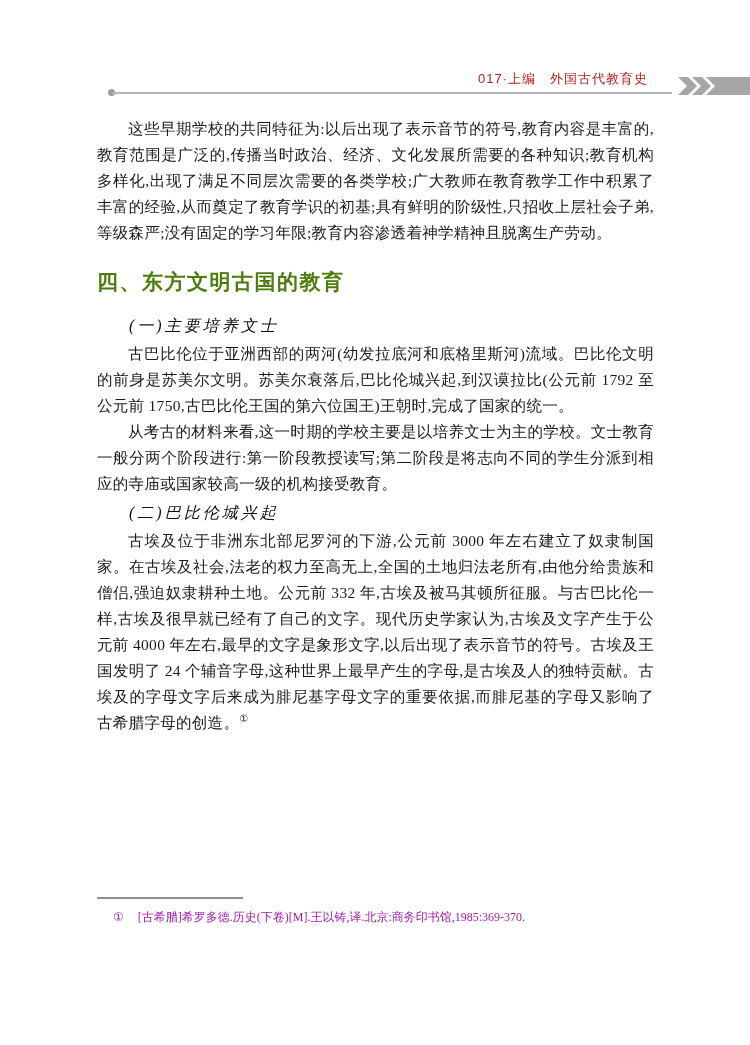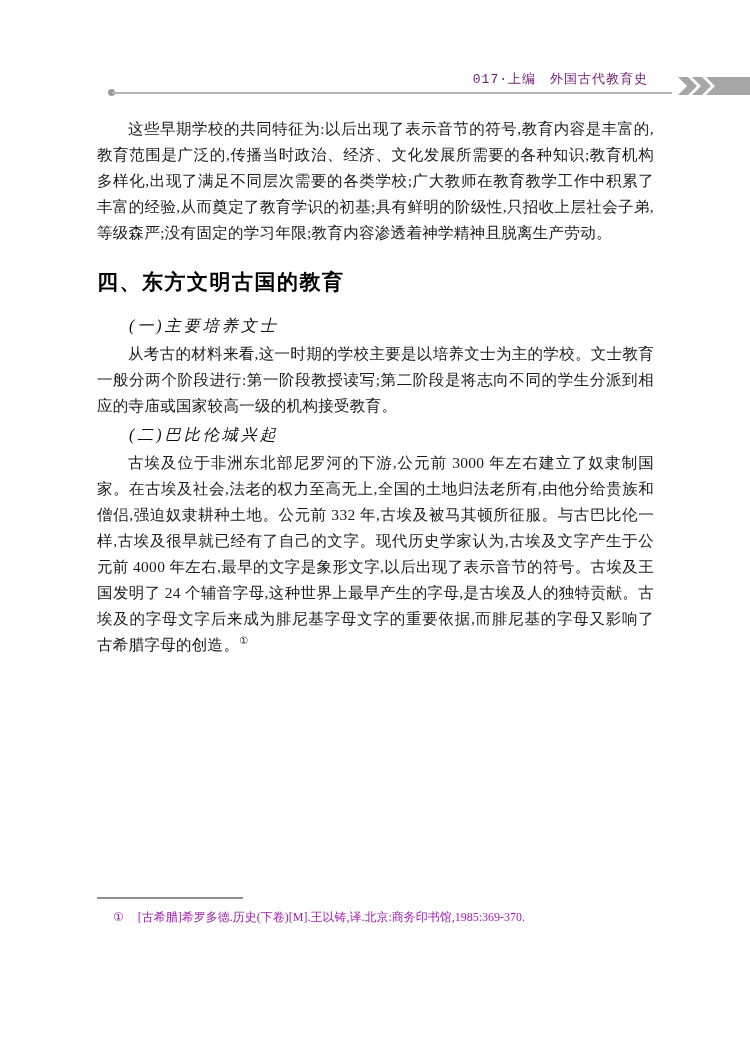--- a/index.html
+++ b/index.html
@@ -18,22 +18,22 @@
   
   .running-head {
     position: absolute;
     top: 70px;
     left: 97px;
     right: 102px;
     height: 22px;
     text-align: right;
     font-size: 13px;
     letter-spacing: 1px;
-    color: #701a75;
-    font-family: Liberation Mono, monospace;
+    color: #b91c1c;
+    font-family: Liberation Sans, sans-serif;
   }
   .head-rule {
     position: absolute;
     top: 92px;
     left: 112px;
     width: 560px;
     height: 2px;
     background: #b5b5b5;
   }
   .head-dot {
@@ -72,21 +72,21 @@
     line-height: 0;
     vertical-align: super;
   }
   .section-title {
     margin-top: 22px;
     margin-bottom: 17px;
     font-size: 21px;
     font-weight: bold;
     font-family: "Liberation Sans", "DejaVu Sans", sans-serif;
     letter-spacing: 1.5px;
-    color: #000000;
+    color: #4d7c0f;
   }
   .sub-title {
     font-size: 16px;
     line-height: 26px;
     margin: 3px 0 2px 0;
     text-indent: 2em;
     font-style: italic;
     letter-spacing: 3px;
     font-weight: 500;
     color: #111;
@@ -130,20 +130,21 @@
 
   <div class="body-block">
 
     <p class="para">这些早期学校的共同特征为:以后出现了表示音节的符号,教育内容是丰富的,教育范围是广泛的,传播当时政治、经济、文化发展所需要的各种知识;教育机构多样化,出现了满足不同层次需要的各类学校;广大教师在教育教学工作中积累了丰富的经验,从而奠定了教育学识的初基;具有鲜明的阶级性,只招收上层社会子弟,等级森严;没有固定的学习年限;教育内容渗透着神学精神且脱离生产劳动。</p>
 
     <h2 class="section-title">四、东方文明古国的教育</h2>
 
 
     <h3 class="sub-title">(一)主要培养文士</h3>
 
+    <p class="para">古巴比伦位于亚洲西部的两河(幼发拉底河和底格里斯河)流域。巴比伦文明的前身是苏美尔文明。苏美尔衰落后,巴比伦城兴起,到汉谟拉比(公元前 1792 至公元前 1750,古巴比伦王国的第六位国王)王朝时,完成了国家的统一。</p>
 
     <p class="para">从考古的材料来看,这一时期的学校主要是以培养文士为主的学校。文士教育一般分两个阶段进行:第一阶段教授读写;第二阶段是将志向不同的学生分派到相应的寺庙或国家较高一级的机构接受教育。</p>
 
     <h3 class="sub-title">(二)巴比伦城兴起</h3>
 
     <p class="para"><span>古埃及位于非洲东北部尼罗河的下游,公元前 3000 年左右建立了奴隶制国家。在古埃及社会,法老的权力至高无上,全国的土地归法老所有,由他分给贵族和僧侣,强迫奴隶耕种土地。公元前 332 年,古埃及被马其顿所征服。与古巴比伦一样,古埃及很早就已经有了自己的文字。现代历史学家认为,古埃及文字产生于公元前 4000 年左右,最早的文字是象形文字,以后出现了表示音节的符号。古埃及王国发明了 24 个辅音字母,这种世界上最早产生的字母,是古埃及人的独特贡献。古埃及的字母文字后来成为腓尼基字母文字的重要依据,而腓尼基的字母又影响了古希腊字母的创造。</span><sup>①</sup></p>
 
 
   </div>
 

